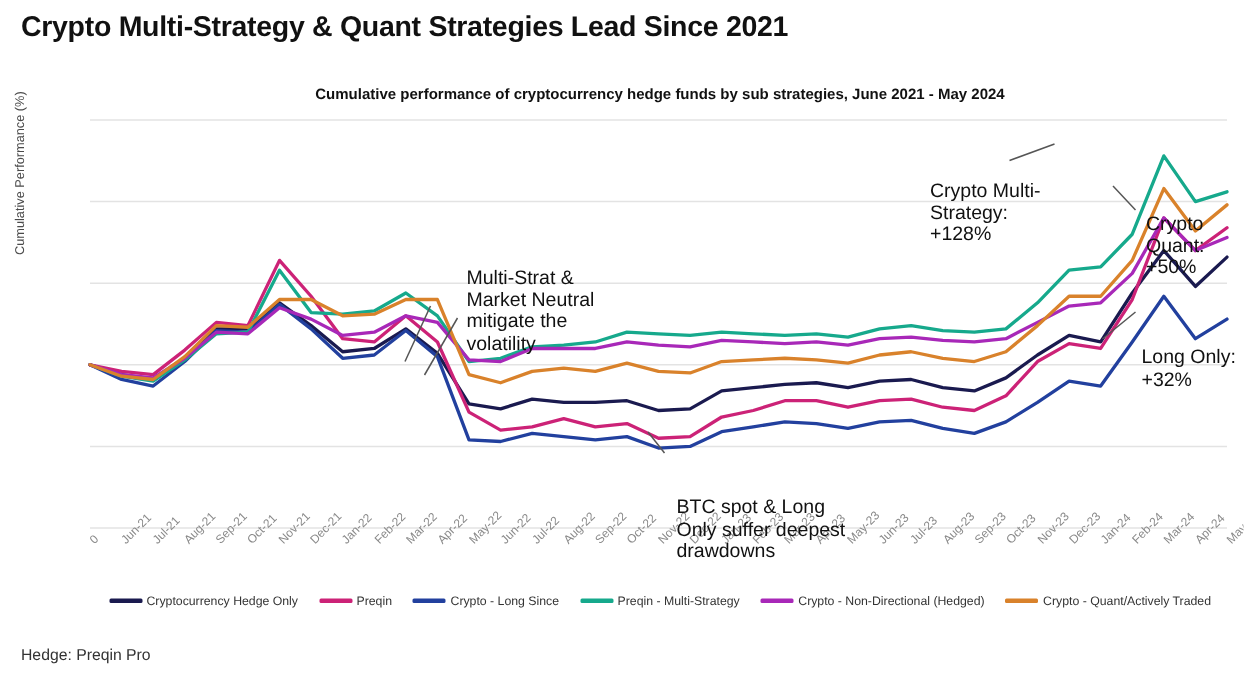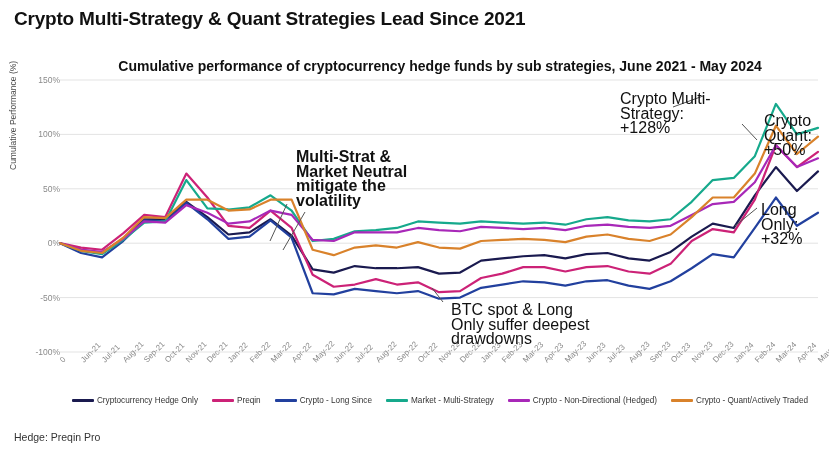--- a/index.html
+++ b/index.html
@@ -20,21 +20,21 @@
     font-weight: bold;
     letter-spacing: -0.2px;
     color: #111111;
     white-space: nowrap;
   }
   #chart-title {
     position: absolute;
     left: 60px; top: 58px;
     width: 760px;
     text-align: center;
-    font-size: 14px;
+    font-size: 10px;
     font-weight: bold;
     color: #111111;
     white-space: nowrap;
   }
   #source-note {
     position: absolute;
     left: 14px; top: 431px;
     font-size: 10.5px;
     color: #333333;
   }
@@ -66,24 +66,25 @@
   .xtick {
     position: absolute;
     font-size: 8px;
     color: #8a8a8a;
     white-space: nowrap;
     transform-origin: left top;
     transform: rotate(-45deg);
   }
   .annot {
     position: absolute;
-    font-size: 16px;
+    font-size: 13px;
     line-height: 14.5px;
     color: #111111;
     white-space: pre-line;
+    margin-top: 28px;
   }
   #legend {
     position: absolute;
     left: 55px; top: 396px;
     width: 770px;
     display: flex;
     flex-wrap: nowrap;
     justify-content: center;
     align-items: center;
     gap: 14px;
@@ -107,28 +108,20 @@
 </style>
 </head>
 <body>
 
 <div id="page-title">Crypto Multi-Strategy &amp; Quant Strategies Lead Since 2021</div>
 
 <div id="chart-title">Cumulative performance of cryptocurrency hedge funds by sub strategies, June 2021 - May 2024</div>
 
 <div id="chart-area">
   <div class="ylabel-axis">Cumulative Performance (%)</div>
-  <div class="ytick-wrap" id="ytick-wrap">
-      <div class="ytick" style="top: 80px;">150%</div>
-      <div class="ytick" style="top: 134.4px;">100%</div>
-      <div class="ytick" style="top: 188.8px;">50%</div>
-      <div class="ytick" style="top: 243.2px;">0%</div>
-      <div class="ytick" style="top: 297.6px;">-50%</div>
-      <div class="ytick" style="top: 352px;">-100%</div>
-    </div>
   <svg id="plot-svg" width="829" height="453">
       <line x1="60" x2="818" y1="80" y2="80" stroke="#e3e3e3" stroke-width="1"></line>
       <line x1="60" x2="818" y1="134.39999999999998" y2="134.39999999999998" stroke="#e3e3e3" stroke-width="1"></line>
       <line x1="60" x2="818" y1="188.8" y2="188.8" stroke="#e3e3e3" stroke-width="1"></line>
       <line x1="60" x2="818" y1="243.2" y2="243.2" stroke="#e3e3e3" stroke-width="1"></line>
       <line x1="60" x2="818" y1="297.6" y2="297.6" stroke="#e3e3e3" stroke-width="1"></line>
       <line x1="60" x2="818" y1="352" y2="352" stroke="#e3e3e3" stroke-width="1"></line>
       <polyline points="60,243.2 81.05555555555556,249.728 102.11111111111111,252.99200000000002 123.16666666666666,238.848 144.22222222222223,219.264 165.27777777777777,219.264 186.33333333333331,201.856 207.38888888888889,217.088 228.44444444444446,234.49599999999998 249.5,232.32 270.55555555555554,219.264 291.6111111111111,235.584 312.66666666666663,269.312 333.72222222222223,272.576 354.77777777777777,266.048 375.8333333333333,268.224 396.8888888888889,268.224 417.94444444444446,267.13599999999997 439,273.664 460.05555555555554,272.576 481.1111111111111,260.608 502.1666666666667,258.432 523.2222222222222,256.256 544.2777777777778,255.168 565.3333333333333,258.432 586.3888888888889,254.07999999999998 607.4444444444445,252.99200000000002 628.5,258.432 649.5555555555555,260.608 670.6111111111111,251.904 691.6666666666666,236.672 712.7222222222222,223.616 733.7777777777778,227.968 754.8333333333334,195.328 775.8888888888889,167.04 796.9444444444445,190.976 818,171.392" fill="none" stroke="#1a1a4f" stroke-width="2.2" stroke-linejoin="round" stroke-linecap="round"></polyline>
       <polyline points="60,243.2 81.05555555555556,247.552 102.11111111111111,249.728 123.16666666666666,233.40800000000002 144.22222222222223,214.912 165.27777777777777,217.088 186.33333333333331,173.56799999999998 207.38888888888889,197.50400000000002 228.44444444444446,225.79199999999997 249.5,227.968 270.55555555555554,210.56 291.6111111111111,227.968 312.66666666666663,274.752 333.72222222222223,286.72 354.77777777777777,284.544 375.8333333333333,279.104 396.8888888888889,284.544 417.94444444444446,282.368 439,292.15999999999997 460.05555555555554,291.072 481.1111111111111,278.01599999999996 502.1666666666667,273.664 523.2222222222222,267.13599999999997 544.2777777777778,267.13599999999997 565.3333333333333,271.488 586.3888888888889,267.13599999999997 607.4444444444445,266.048 628.5,271.488 649.5555555555555,273.664 670.6111111111111,263.872 691.6666666666666,241.024 712.7222222222222,229.05599999999998 733.7777777777778,232.32 754.8333333333334,199.67999999999998 775.8888888888889,145.28 796.9444444444445,167.04 818,151.808" fill="none" stroke="#cc2277" stroke-width="2.2" stroke-linejoin="round" stroke-linecap="round"></polyline>
       <polyline points="60,243.2 81.05555555555556,252.99200000000002 102.11111111111111,257.344 123.16666666666666,241.024 144.22222222222223,220.352 165.27777777777777,221.44 186.33333333333331,202.944 207.38888888888889,219.264 228.44444444444446,238.848 249.5,236.672 270.55555555555554,220.352 291.6111111111111,237.76 312.66666666666663,293.248 333.72222222222223,294.336 354.77777777777777,288.896 375.8333333333333,291.072 396.8888888888889,293.248 417.94444444444446,291.072 439,298.688 460.05555555555554,297.6 481.1111111111111,287.808 502.1666666666667,284.544 523.2222222222222,281.28 544.2777777777778,282.368 565.3333333333333,285.632 586.3888888888889,281.28 607.4444444444445,280.192 628.5,285.632 649.5555555555555,288.896 670.6111111111111,281.28 691.6666666666666,268.224 712.7222222222222,254.07999999999998 733.7777777777778,257.344 754.8333333333334,227.968 775.8888888888889,197.50400000000002 796.9444444444445,225.79199999999997 818,212.736" fill="none" stroke="#22409e" stroke-width="2.2" stroke-linejoin="round" stroke-linecap="round"></polyline>
@@ -175,21 +168,21 @@
       <div class="xtick" style="left: 668.611px; top: 358px;">Oct-23</div>
       <div class="xtick" style="left: 689.667px; top: 358px;">Nov-23</div>
       <div class="xtick" style="left: 710.722px; top: 358px;">Dec-23</div>
       <div class="xtick" style="left: 731.778px; top: 358px;">Jan-24</div>
       <div class="xtick" style="left: 752.833px; top: 358px;">Feb-24</div>
       <div class="xtick" style="left: 773.889px; top: 358px;">Mar-24</div>
       <div class="xtick" style="left: 794.944px; top: 358px;">Apr-24</div>
       <div class="xtick" style="left: 816px; top: 358px;">May-24</div>
     </div>
   <div id="annotations">
-      <div class="annot" style="left: 296px; top: 150px; font-weight: bold;">Multi-Strat &amp;
+      <div class="annot" style="left: 311px; top: 150px;">Multi-Strat &amp;
 Market Neutral
 mitigate the
 volatility</div>
       <div class="annot" style="left: 451px; top: 303px;">BTC spot &amp; Long
 Only suffer deepest
 drawdowns</div>
       <div class="annot" style="left: 620px; top: 92px;">Crypto Multi-
 Strategy:
 +128%</div>
       <div class="annot" style="left: 764px; top: 114px;">Crypto
@@ -208,21 +201,21 @@
     <div class="legend-item">
       <span class="legend-swatch" style="background: rgb(204, 34, 119);"></span>
       <span class="legend-label">Preqin</span>
     </div>
     <div class="legend-item">
       <span class="legend-swatch" style="background: rgb(34, 64, 158);"></span>
       <span class="legend-label">Crypto - Long Since</span>
     </div>
     <div class="legend-item">
       <span class="legend-swatch" style="background: rgb(22, 169, 140);"></span>
-      <span class="legend-label">Market - Multi-Strategy</span>
+      <span class="legend-label">Preqin - Multi-Strategy</span>
     </div>
     <div class="legend-item">
       <span class="legend-swatch" style="background: rgb(168, 40, 184);"></span>
       <span class="legend-label">Crypto - Non-Directional (Hedged)</span>
     </div>
     <div class="legend-item">
       <span class="legend-swatch" style="background: rgb(217, 130, 43);"></span>
       <span class="legend-label">Crypto - Quant/Actively Traded</span>
     </div>
   </div>

